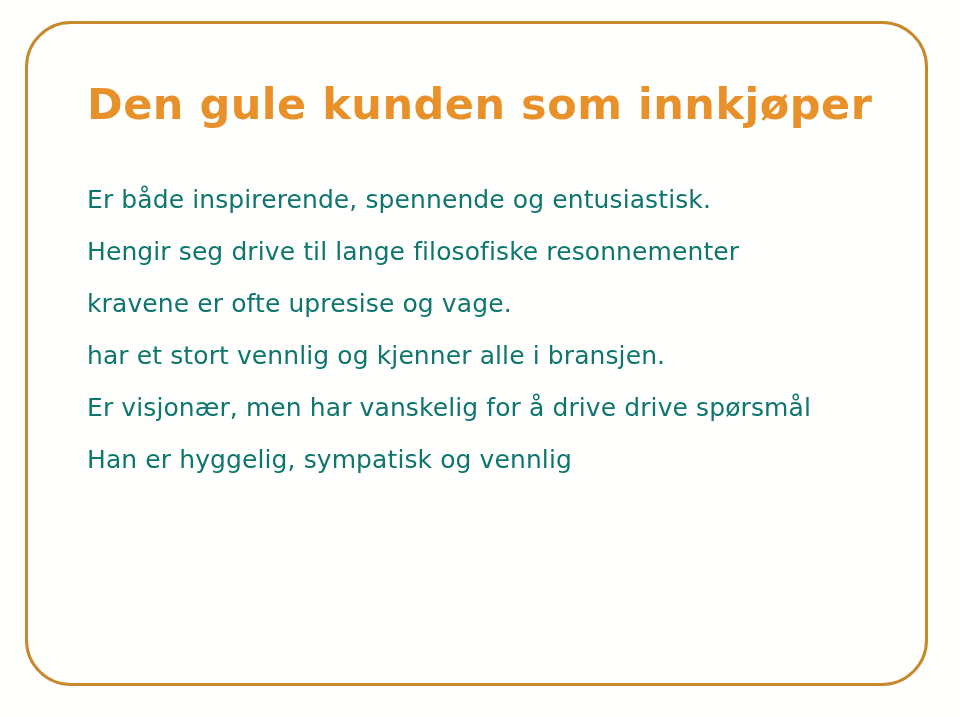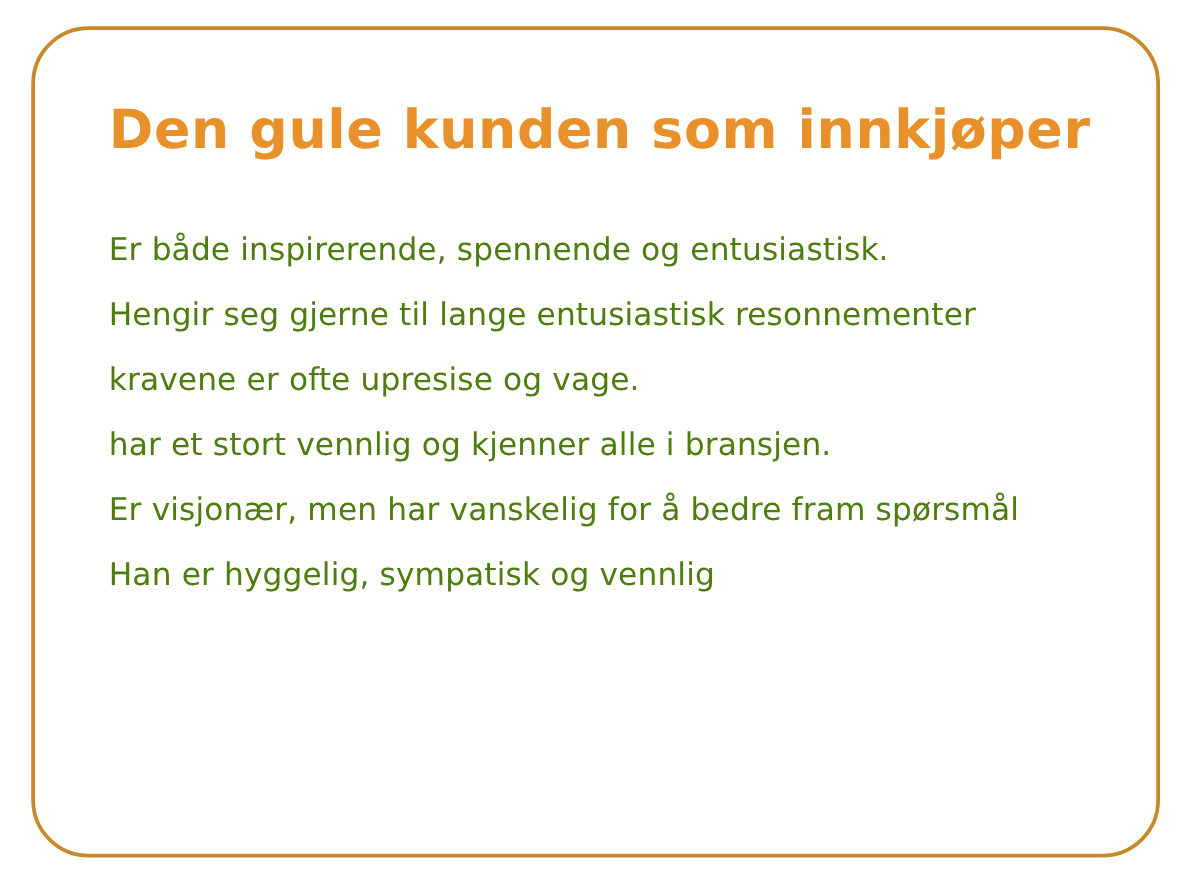--- a/index.html
+++ b/index.html
@@ -68,38 +68,38 @@
     margin: 0;
     padding: 0;
     list-style: none;
   }
 
   .body-line {
     font-family: "DejaVu Sans", sans-serif;
     font-size: 25px;
     font-weight: normal;
     line-height: 52px;
-    color: #4d7c0f;
+    color: #0f766e;
     white-space: nowrap;
     letter-spacing: 0.1px;
   }
 </style>
 </head>
 <body>
 
 <div class="slide">
   <div class="frame">
     <div class="content">
 
       <h1 class="slide-title">Den gule kunden som innkjøper</h1>
 
       <ul class="body-list">
         <li class="body-line">Er både inspirerende, spennende og entusiastisk.</li>
-        <li class="body-line">Hengir seg gjerne til lange entusiastisk resonnementer</li>
+        <li class="body-line">Hengir seg drive til lange filosofiske resonnementer</li>
         <li class="body-line">kravene er ofte upresise og vage.</li>
         <li class="body-line">har et stort vennlig og kjenner alle i bransjen.</li>
-        <li class="body-line">Er visjonær, men har vanskelig for å bedre fram spørsmål</li>
+        <li class="body-line">Er visjonær, men har vanskelig for å drive drive spørsmål</li>
         <li class="body-line">Han er hyggelig, sympatisk og vennlig</li>
       </ul>
 
     </div>
   </div>
 </div>
 
 </body></html>

